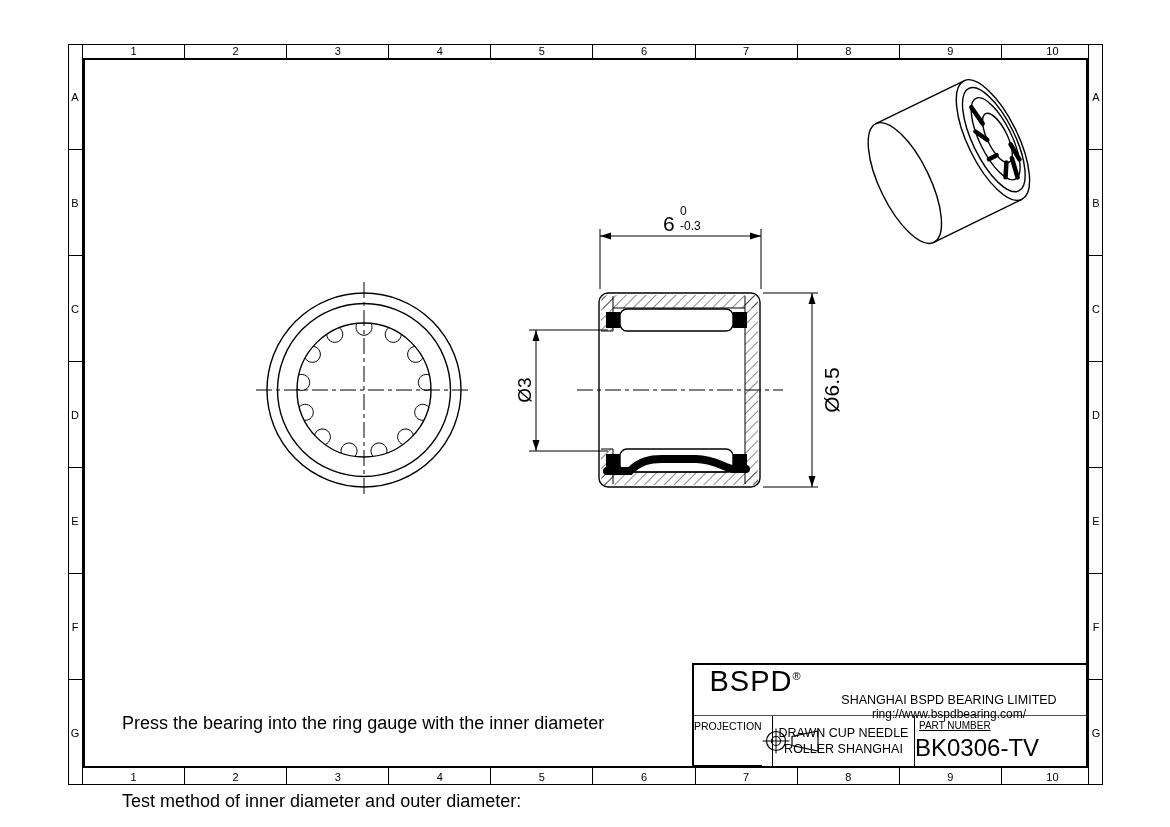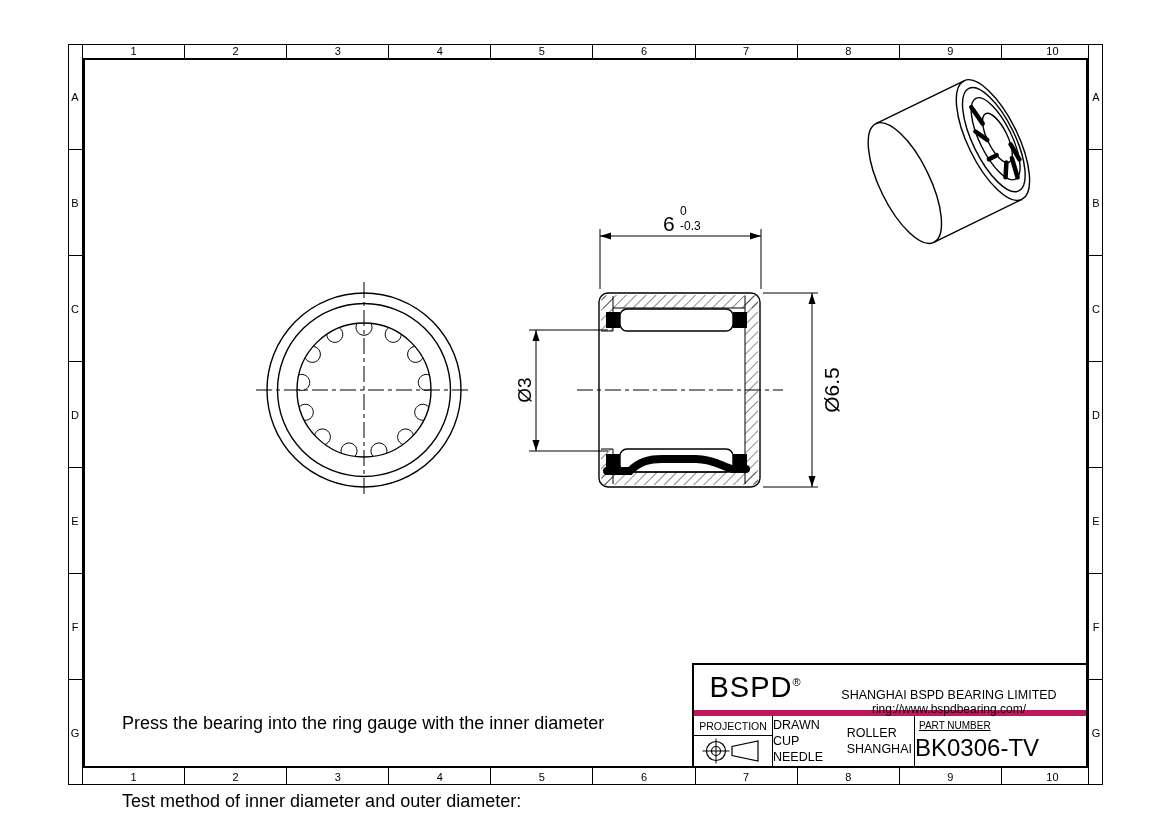--- a/index.html
+++ b/index.html
@@ -21,32 +21,32 @@
   #strip-left  { left:68px;   top:44px; width:15px; height:741px; flex-direction:column; border-right:1px solid #000; }
   #strip-right { left:1088px; top:44px; width:15px; height:741px; flex-direction:column; border-left:1px solid #000; }
   #strip-left .grid-cell:not(:last-child),
   #strip-right .grid-cell:not(:last-child) { border-bottom:1px solid #000; }
 
   
   #notes { left:122px; top:658px; width:575px; font-size:18px; line-height:26px; white-space:pre; }
 
   
   #title-block { left:692px; top:663px; width:396px; height:105px; border:2px solid #000; display:flex; flex-direction:column; }
-  #tb-row1 { height:51px; border-bottom:6px solid #be185d; display:flex; align-items:center; }
+  #tb-row1 { height:51px; border-bottom:1px solid #be185d; display:flex; }
   #tb-logo-wrap { width:122px; text-align:center; position:relative; }
   #tb-logo { font-size:29px; letter-spacing:1px; }
   #tb-reg  { font-size:11px; position:relative; top:-11px; }
   #tb-company-wrap { flex:1; text-align:center; line-height:14px; padding-right:4px; }
   #tb-company { font-size:12.5px;margin-top:28px; }
   #tb-website { font-size:12px; }
   #tb-row2 { flex:1; display:flex; }
-  #tb-projection-cell { width:79px; border-right:1px solid #000; display:flex; flex-direction:column; }
+  #tb-projection-cell { width:79px; border-right:1px solid #000; display:flex; flex-direction:row; }
   #tb-projection-label { font-size:10.5px; text-align:center; border-bottom:1px solid #000; padding:4px 0 3px; }
   #tb-projection-symbol { flex:1; display:flex; align-items:center; justify-content:center; }
-  #tb-product-cell { width:142px; border-right:1px solid #000; display:flex; flex-direction:row;
+  #tb-product-cell { width:142px; border-right:1px solid #000; display:flex; flex-direction:column;
                      align-items:center; justify-content:center; font-size:12.5px; line-height:16px; }
   #tb-part-cell { flex:1; position:relative; }
   #tb-part-label { font-size:10px; position:absolute; left:4px; top:4px;text-decoration:underline; }
   #tb-part-number { font-size:24px; position:absolute; left:0; right:18px; top:18px; text-align:left; }
 
   
   #drawing-svg { left:0; top:0; }
   .ln   { stroke:#000; stroke-width:1.4; fill:none; }
   .thin { stroke:#000; stroke-width:1; fill:none; }
   .cl   { stroke:#000; stroke-width:1; fill:none; stroke-dasharray:16 4 4 4; }

